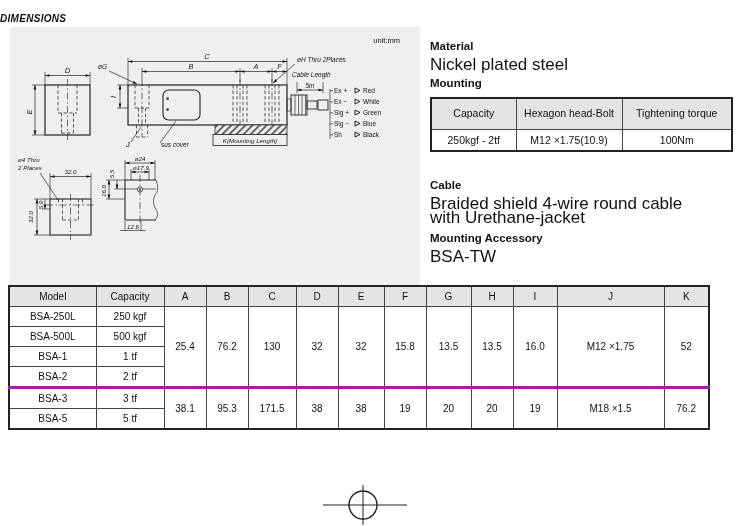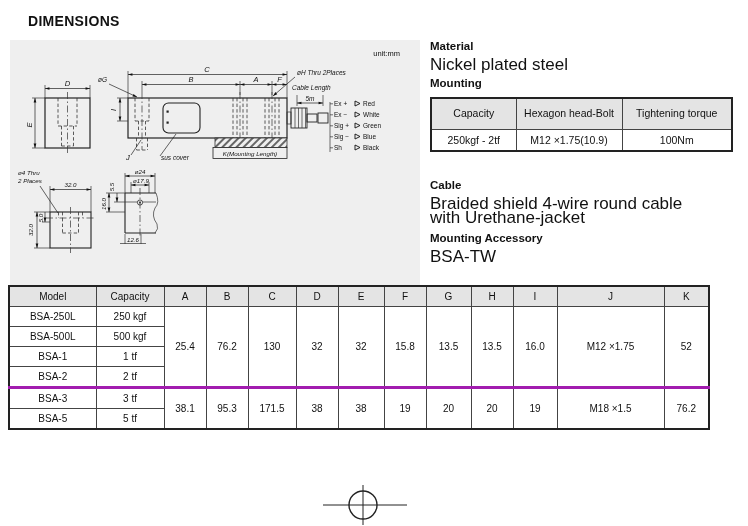--- a/index.html
+++ b/index.html
@@ -1,23 +1,23 @@
 <!DOCTYPE html>
 <html><head>
 <meta charset="utf-8">
 <style>
   * { margin:0; padding:0; box-sizing:border-box; }
   html,body { background:#fff; }
   body { position:relative; width:748px; height:526px; overflow:hidden;
          font-family:"Liberation Sans", sans-serif; color:#111; }
 
-  .page-title { position:absolute; left:28px; top:13px; font-size:14px;
-                font-weight:bold; letter-spacing:.3px; }
-
-  .panel { position:absolute; left:10px; top:40px; width:410px; height:269px;
+  .page-title { position:absolute; left:0; top:13px; font-size:10px;
+                font-weight:bold; font-style:italic; letter-spacing:.3px; }
+
+  .panel { position:absolute; left:10px; top:27px; width:410px; height:269px;
            background:#efefef; }
   .panel svg { display:block; }
   .spec-h { position:absolute; left:430px; font-size:11.5px; font-weight:bold; }
   .spec-v { position:absolute; left:430px; font-size:17px; }
 
   table { border-collapse:collapse; table-layout:fixed; background:#fff; }
   th,td { font-weight:normal; text-align:center; vertical-align:middle;
           border:1px solid #444; font-size:10px; padding:4px; overflow:hidden; }
   thead th { background:#e4e4e4; }
 

